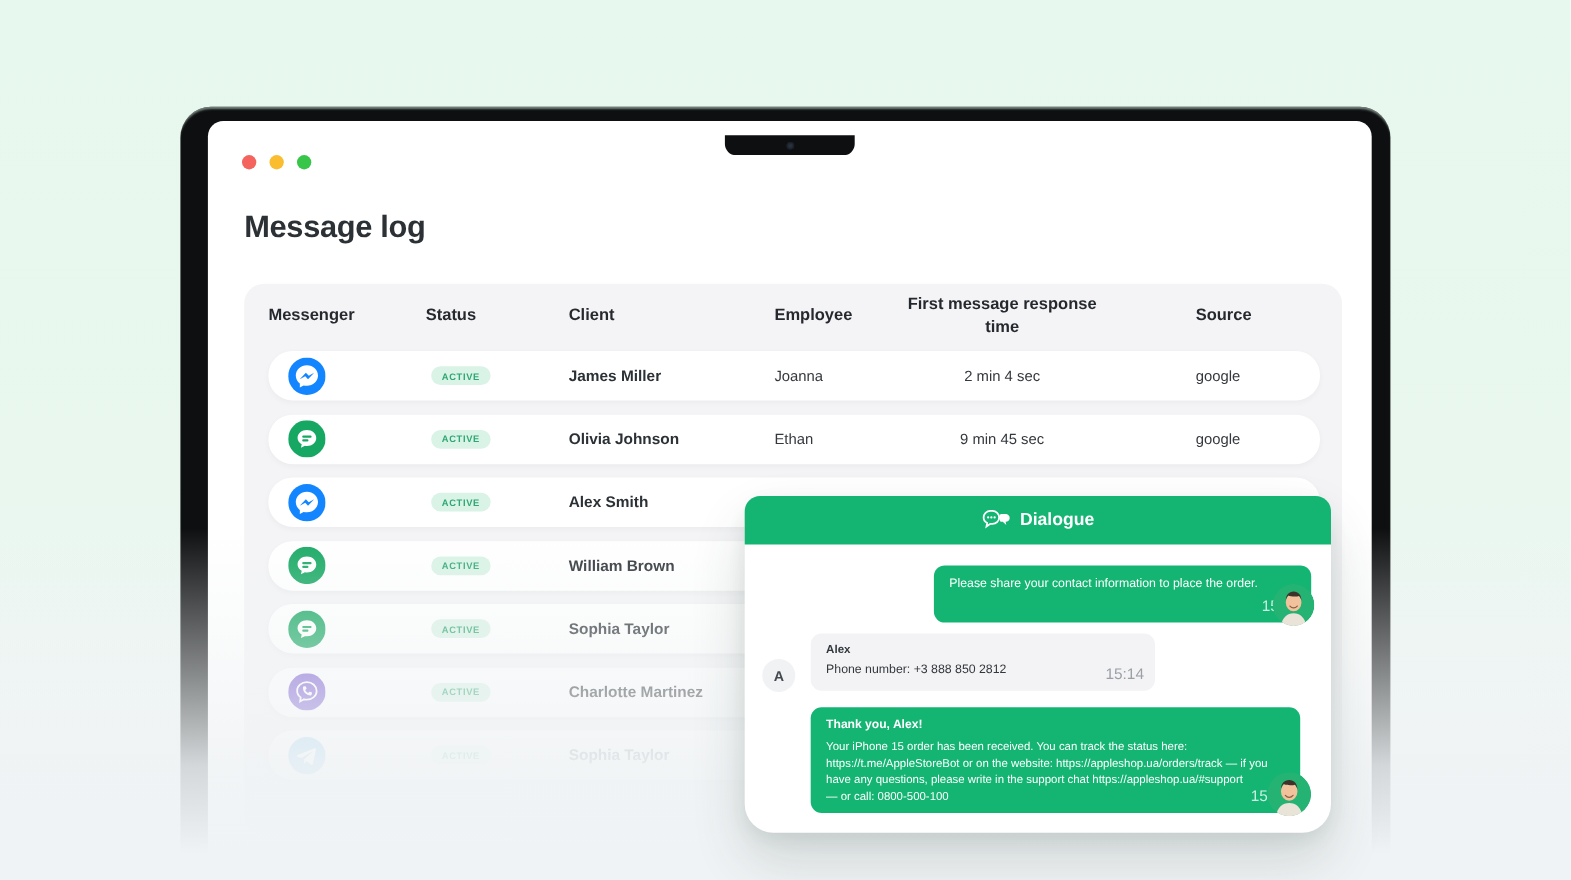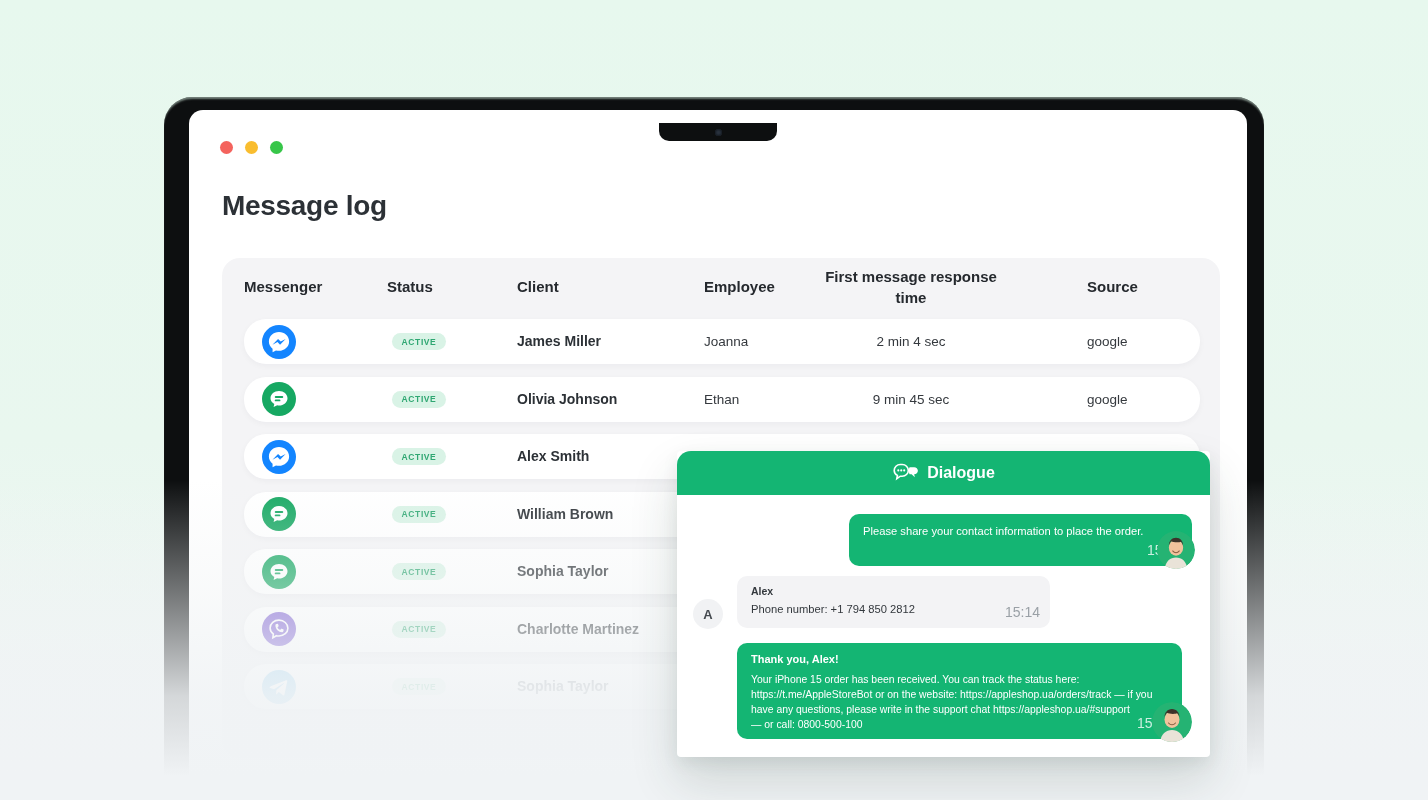--- a/index.html
+++ b/index.html
@@ -54,21 +54,21 @@
   .trow.muted .badge { opacity:.55; }
   .trow.muted .msgr-icon { opacity:.6; }
 
   
   .fade-overlay { position:absolute; left:0; top:0; width:1428px; height:800px; z-index:2; pointer-events:none;
     background:linear-gradient(180deg, rgba(241,244,245,0) 60%, rgba(241,244,245,.45) 74%,
                rgba(240,243,245,.88) 87%, #f0f3f5 97%); }
 
   
   .dialog { position:absolute; left:677px; top:451px; width:533px; height:306px; z-index:10;
-            background:#fff; border-radius:4px;
+            background:#fff; border-radius:26px;
             box-shadow:0 24px 48px rgba(35,60,48,.16), 0 6px 16px rgba(35,60,48,.08); }
   .dialog-header { position:absolute; left:0; top:0; width:100%; height:44px; background:#14b573;
             border-radius:14px 14px 0 0; display:flex; align-items:center; justify-content:center; gap:8px;
             color:#fff; font-size:16px; font-weight:600; }
   .bubble { position:absolute; border-radius:10px; font-size:11.2px; line-height:1.45; }
   .bubble-green { background:#14b573; color:#fff; }
   .bubble-gray  { background:#f3f3f5; color:#33383d; }
   .bubble .time { position:absolute; right:10px; bottom:6px; font-size:14px; }
   .bubble-green .time { color:rgba(255,255,255,.78); }
   .bubble-gray  .time { color:#9aa0a6; }
@@ -218,21 +218,21 @@
           <path d="M8 40c1-8 6-12 12-12s11 4 12 12z" fill="#e9e3d8"></path>
           <ellipse cx="20" cy="17.5" rx="7.5" ry="8.5" fill="#f1c29c"></ellipse>
           <path d="M12.5 15.5c0-5 3-8.5 7.5-8.5s7.5 3.5 7.5 8.5c0 0-1-3.7-2.5-4.2-1 .8-8 .9-10-.5-1.5 1-2.5 4.7-2.5 4.7z" fill="#3d332a"></path>
           <path d="M16.5 21c1 1.2 2.2 1.8 3.5 1.8s2.5-.6 3.5-1.8" stroke="#8a5f43" stroke-width="1.1" fill="none" stroke-linecap="round"></path>
         </svg>
     </div>
 
     <div class="avatar-initial">A</div>
     <div class="bubble bubble-gray msg2">
       <div class="sender">Alex</div>
-      <div>Phone number: +1 794 850 2812</div>
+      <div>Phone number: +3 888 850 2812</div>
       <span class="time">15:14</span>
     </div>
 
     <div class="bubble bubble-green msg3">
       <div class="greeting">Thank you, Alex!</div>
       <div>Your iPhone 15 order has been received. You can track the status here: https://t.me/AppleStoreBot or on the website: https://appleshop.ua/orders/track — if you have any questions, please write in the support chat https://appleshop.ua/#support</div>
       <div>— or call: 0800-500-100</div>
       <span class="time">15:15</span>
     </div>
     <div class="avatar avatar-3">

